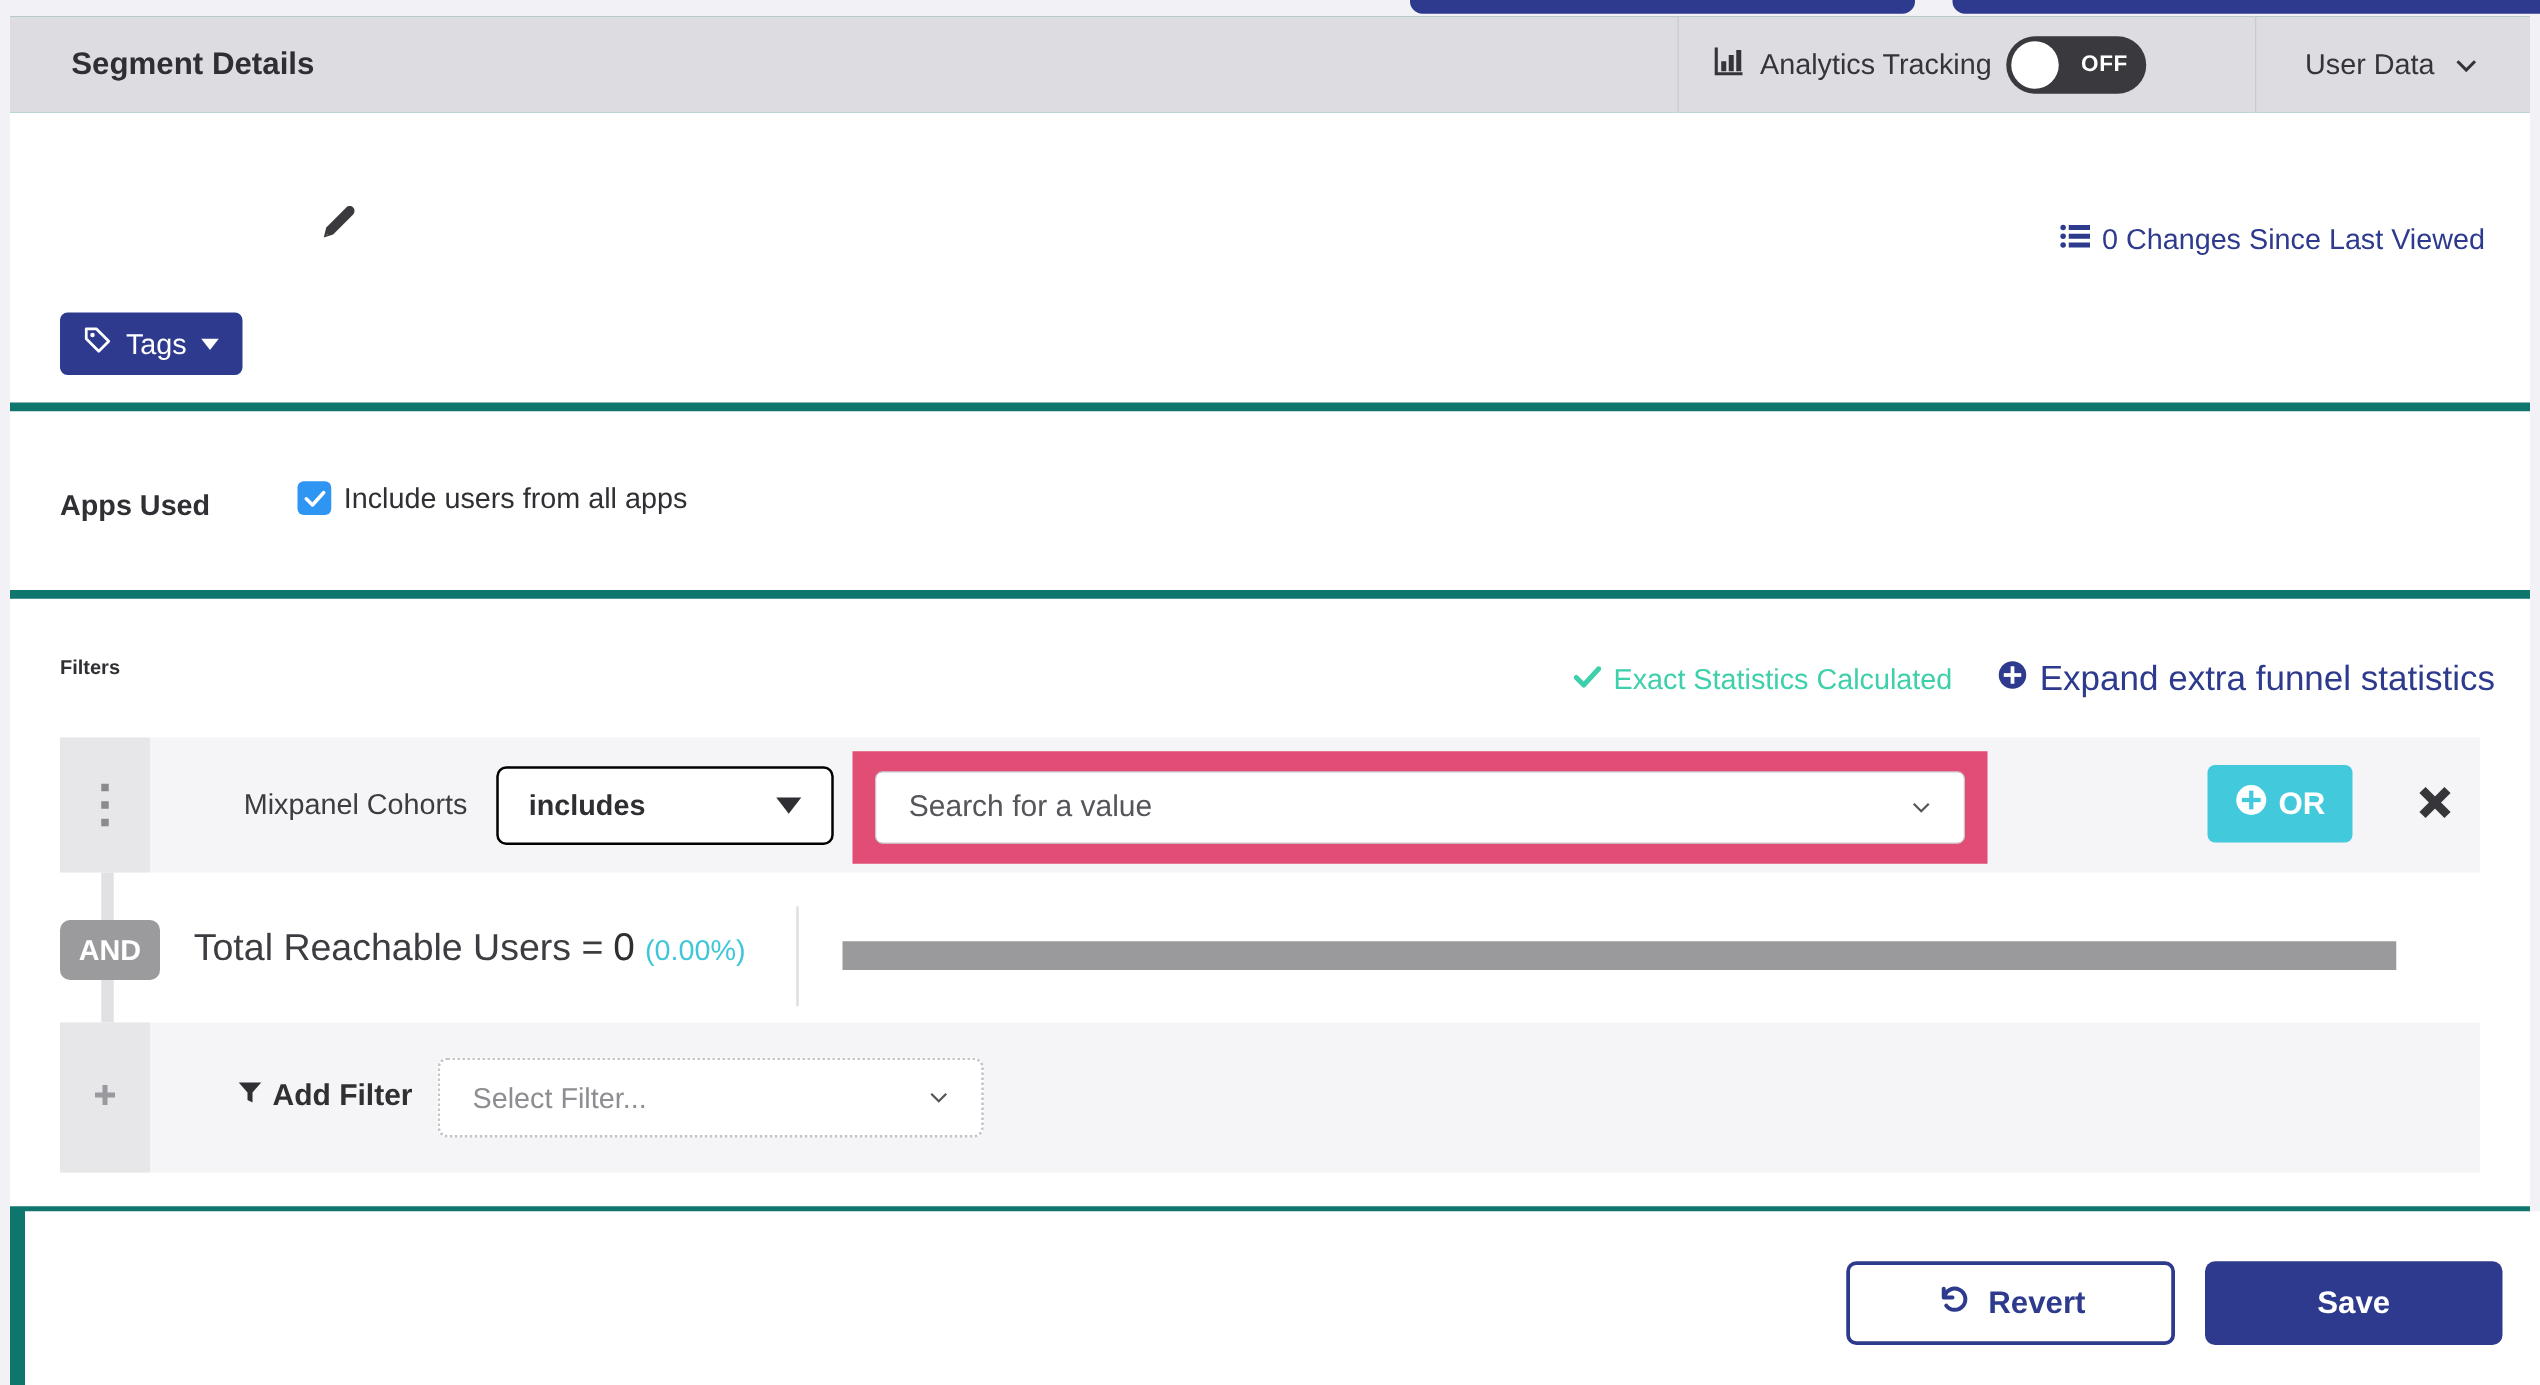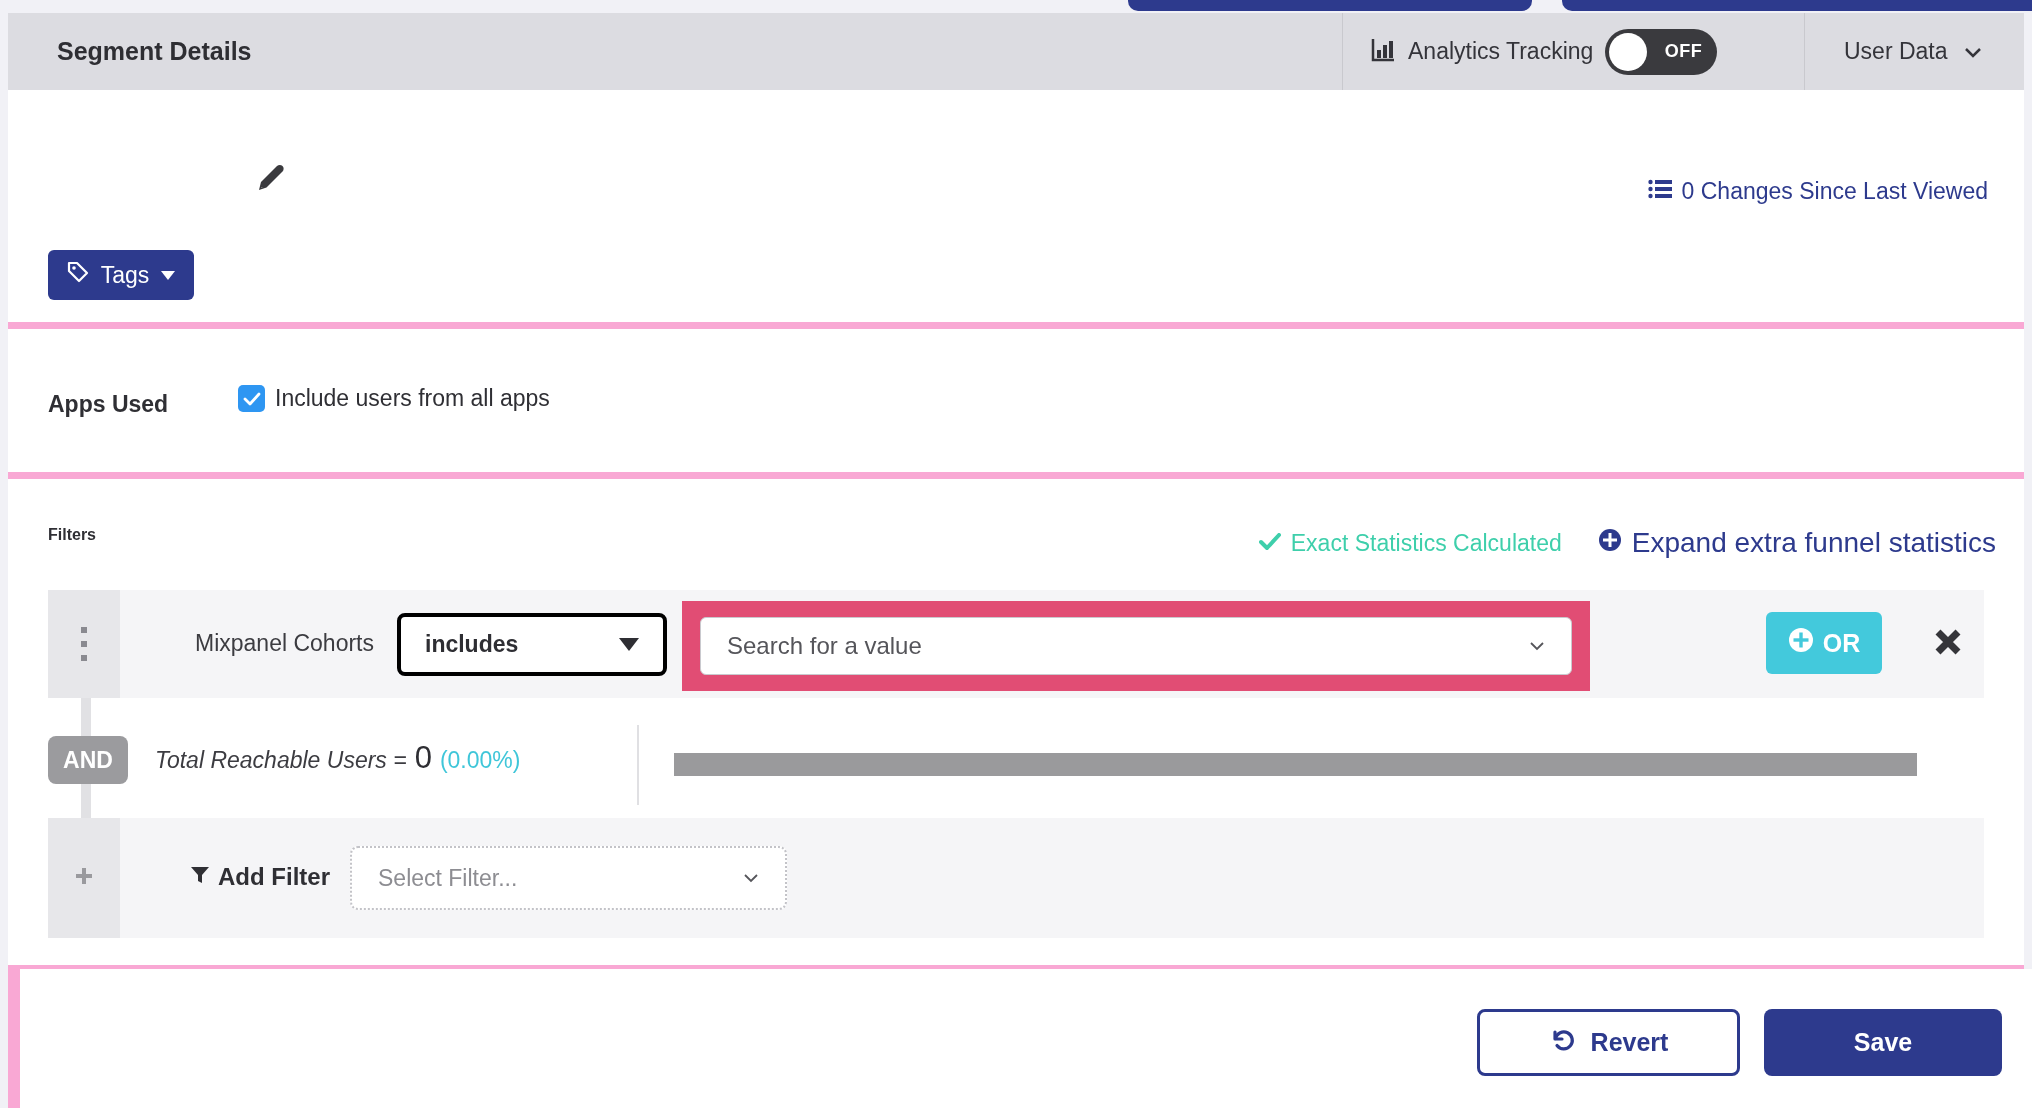--- a/index.html
+++ b/index.html
@@ -5,21 +5,21 @@
   * { margin:0; padding:0; box-sizing:border-box; }
   html,body { width:2032px; height:1108px; background:#f1f1f6; font-family:"Liberation Sans", sans-serif; }
   #page { position:relative; width:2032px; height:1108px; overflow:hidden; }
 
   
   .top-pill { position:absolute; top:0; height:11px; background:#2d3a8d; }
   .top-pill.p1 { left:1128px; width:404px; border-radius:0 0 10px 10px; }
   .top-pill.p2 { left:1562px; width:470px; border-radius:0 0 0 10px; }
 
   
-  #card { position:absolute; left:8px; top:13px; width:2016px; height:1095px; background:#f9a8d4; }
+  #card { position:absolute; left:8px; top:13px; width:2016px; height:1095px; background:#0f766e; }
 
   
   .hdr { position:absolute; left:0; top:0; width:2016px; height:77px; background:#dcdce1; display:flex; align-items:center; }
   .hdr-title { position:absolute; left:49px; font-size:25px; font-weight:bold; color:#2e2e33; }
   .hdr-div { position:absolute; top:0; width:1px; height:77px; background:#c9c9ce; }
   .hdr-div.d1 { left:1334px; } .hdr-div.d2 { left:1796px; }
   .analytics { position:absolute; left:1362px; display:flex; align-items:center; gap:12px; }
   .analytics-label { font-size:23px; color:#34343a; }
   .toggle { width:112px; height:46px; background:#3a3a3e; border-radius:23px; position:relative; display:flex; align-items:center; }
   .toggle-knob { position:absolute; left:4px; top:4px; width:38px; height:38px; border-radius:50%; background:#ffffff; }
@@ -54,35 +54,35 @@
 
   .frow { position:absolute; left:40px; width:1936px; background:#f5f5f7; }
   .frow.r1 { top:111px; height:108px; }
   .frow.r3 { top:339px; height:120px; }
   .dragcol { position:absolute; left:0; top:0; width:72px; height:100%; background:#e7e7ea; display:flex; align-items:center; justify-content:center; }
   .dots { display:flex; flex-direction:column; gap:8px; }
   .dots span { width:6px; height:6px; background:#8a8a90; display:block; }
   .connector { position:absolute; left:73px; top:219px; width:10px; height:120px; background:#e1e1e4; }
 
   .field-label { position:absolute; left:147px; top:40px; font-size:23px; color:#3c3c41; }
-  .op-select { position:absolute; left:349px; top:23px; width:270px; height:63px; background:#fff; border:4px solid #000000; border-radius:8px; display:flex; align-items:center; padding:0 24px; cursor:pointer; }
+  .op-select { position:absolute; left:349px; top:23px; width:270px; height:63px; background:#fff; border:2px solid #000000; border-radius:8px; display:flex; align-items:center; padding:0 24px; cursor:pointer; }
   .op-select .txt { font-size:23px; font-weight:bold; color:#2e2e33; }
   .op-select .caret-dk { margin-left:auto; width:0; height:0; border-left:10px solid transparent; border-right:10px solid transparent; border-top:13px solid #2e2e33; }
 
   .hl-wrap { position:absolute; left:634px; top:11px; width:908px; height:90px; background:#e14d74; padding:16px 18px; }
   .val-select { width:100%; height:100%; background:#fff; border:1px solid #c9c9ce; border-radius:6px; display:flex; align-items:center; padding:0 26px; cursor:pointer; }
   .val-select .ph { font-size:24px; color:#55555a; }
   .chev { margin-left:auto; width:16px; height:16px; }
 
   .or-btn { position:absolute; left:1718px; top:22px; width:116px; height:62px; background:#43c9dc; border-radius:6px; display:flex; align-items:center; justify-content:center; gap:9px; color:#fff; font-weight:bold; font-size:25px; cursor:pointer; }
   .close-x { position:absolute; left:1876px; top:28px; width:48px; height:48px; display:flex; align-items:center; justify-content:center; cursor:pointer; }
 
   .and-badge { position:absolute; left:40px; top:257px; width:80px; height:48px; background:#9b9b9e; border-radius:8px; color:#fff; font-weight:bold; font-size:23px; display:flex; align-items:center; justify-content:center; }
   .reach { position:absolute; left:147px; top:261px; display:flex; align-items:baseline; gap:8px; white-space:nowrap; }
-  .reach .lbl { font-size:23px; color:#3c3c41;font-style:italic; }
+  .reach .lbl { font-size:30px; color:#3c3c41; }
   .reach .val { font-size:31px; color:#2e2e33; }
   .reach .pct { font-size:23px; color:#3fc6d9; }
   .vdiv { position:absolute; left:629px; top:246px; width:2px; height:80px; background:#e0e0e3; }
   .pbar { position:absolute; left:666px; top:274px; width:1243px; height:23px; background:#9a9a9c; }
 
   .addcol-plus { color:#9a9a9e; }
   .addfilter-lbl { position:absolute; left:142px; top:45px; display:flex; align-items:center; gap:8px; font-size:24px; font-weight:bold; color:#2f2f34; }
   .sel-filter { position:absolute; left:302px; top:28px; width:437px; height:64px; background:#fff; border:2px dotted #c3c3c8; border-radius:8px; display:flex; align-items:center; padding:0 26px; cursor:pointer; }
   .sel-filter .ph { font-size:23px; color:#8d8d92; }
 

